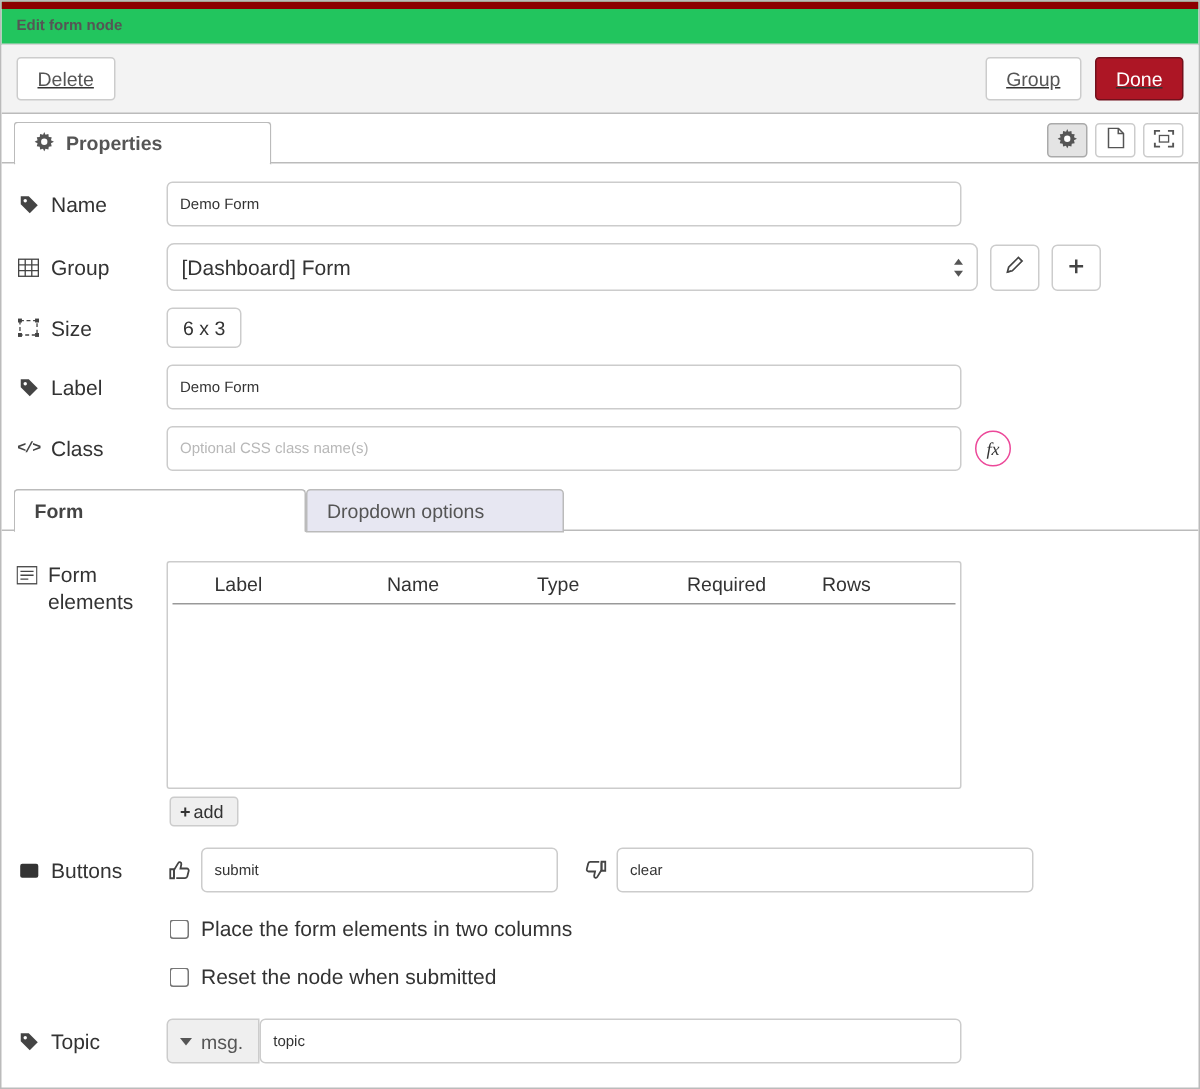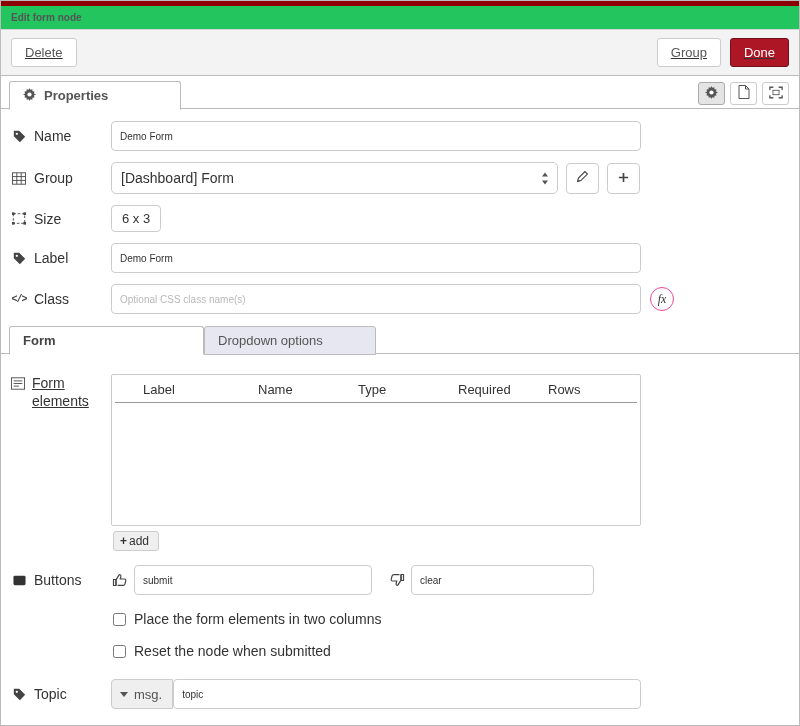--- a/index.html
+++ b/index.html
@@ -26,52 +26,52 @@
 
   
   .content { padding: 12px 10px 0; }
   .form-row { display: flex; align-items: center; margin-bottom: 11px; }
   .row-label { width: 100px; flex-shrink: 0; display: flex; align-items: center; gap: 7px; font-size: 14px; color: #333; }
   .row-label .lbl-icon { display: inline-flex; width: 16px; justify-content: center; }
   input.text { height: 30px; border: 1px solid #ccc; border-radius: 4px; padding: 0 8px; font-size: 10px; color: #333; font-family: inherit; background: #fff; }
   input.text::placeholder { color: #b8b8b8; }
   .w-main { width: 530px; }
 
-  .select-box { width: 447px; height: 32px; border: 1px solid #ccc; border-radius: 5px; background: #fff; display: flex; align-items: center; padding: 0 24px 0 9px; font-size: 14px; position: relative; cursor: pointer; }
+  .select-box { width: 541px; height: 32px; border: 1px solid #ccc; border-radius: 5px; background: #fff; display: flex; align-items: center; padding: 0 24px 0 9px; font-size: 14px; position: relative; cursor: pointer; }
   .select-caret { position: absolute; right: 8px; top: 9px; }
   .sq-btn { width: 33px; height: 31px; margin-left: 8px; border: 1px solid #ccc; border-radius: 4px; background: #fff; display: inline-flex; align-items: center; justify-content: center; font-size: 14px; color: #444; cursor: pointer; }
   .size-btn { height: 27px; padding: 0 10px; border: 1px solid #ccc; border-radius: 4px; background: #fff; font-size: 13px; color: #333; cursor: pointer; font-family: inherit; }
   .fx-circle { width: 24px; height: 24px; margin-left: 9px; border: 1px solid #ec4899; border-radius: 50%; display: inline-flex; align-items: center; justify-content: center; font-family: "Liberation Serif", serif; font-style: italic; font-size: 12px; color: #333; background: #fff; }
   .code-icon { font-family: "Liberation Mono", monospace; font-size: 10px; font-weight: bold; color: #444; letter-spacing: -1px; }
 
   
   .subtabrow { margin-top: 6px; padding: 0 8px; border-bottom: 1px solid #bbb; height: 29px; white-space: nowrap; }
   .subtab { display: inline-flex; align-items: center; height: 29px; padding: 0 13px; font-size: 13px; border: 1px solid #bbb; border-radius: 3px 3px 0 0; position: relative; top: 1px; vertical-align: top; cursor: pointer; }
   .subtab.active { background: #fff; border-bottom-color: #fff; font-weight: bold; color: #444; width: 195px; }
   .subtab.inactive { background: #e7e7f2; color: #555; width: 172px; }
 
   
   .fe-row { display: flex; align-items: flex-start; margin: 20px 10px 0; }
-  .fe-label { width: 100px; flex-shrink: 0; display: flex; align-items: flex-start; gap: 7px; font-size: 14px; line-height: 1.3; text-decoration: underline; }
+  .fe-label { width: 100px; flex-shrink: 0; display: flex; align-items: flex-start; gap: 7px; font-size: 14px; line-height: 1.3; }
   .fe-right { width: 530px; }
   .fe-box { width: 530px; height: 152px; border: 1px solid #ccc; border-radius: 2px; background: #fff; }
   .fe-headers { display: flex; font-size: 13px; color: #333; padding: 7px 10px 5px 28px; border-bottom: 1px solid #999; margin: 0 3px; }
   .fe-col-label { width: 115px; }
   .fe-col-name  { width: 100px; }
   .fe-col-type  { width: 100px; }
   .fe-col-req   { width: 90px; }
   .fe-col-rows  { flex: 1; }
   .add-btn { margin: 5px 0 0 2px; font-size: 12px; padding: 2px 9px 2px 6px; background: #efefef; border: 1px solid #ccc; border-radius: 3px; color: #333; cursor: pointer; font-family: inherit; display: inline-flex; align-items: center; gap: 2px; }
   .add-plus { font-weight: bold; }
 
   
   .buttons-row { display: flex; align-items: center; margin: 14px 10px 0; }
   .thumb { display: inline-flex; width: 18px; justify-content: center; margin-right: 5px; }
   .in-submit { width: 238px; margin-right: 16px; }
-  .in-clear { width: 183px; }
+  .in-clear { width: 278px; }
 
   .check-row { display: flex; align-items: center; gap: 8px; margin: 16px 10px 0 112px; font-size: 14px; }
   .check-row input { width: 13px; height: 13px; }
 
   
   .topic-row { display: flex; align-items: center; margin: 20px 10px 0; }
   .typed-input { display: flex; width: 530px; }
   .typed-btn { height: 30px; padding: 0 10px 0 8px; background: #efefef; border: 1px solid #ccc; border-radius: 4px 0 0 4px; display: inline-flex; align-items: center; gap: 6px; font-size: 13px; color: #555; cursor: pointer; }
   .caret-down { width: 0; height: 0; border-left: 4px solid transparent; border-right: 4px solid transparent; border-top: 5px solid #555; }
   .typed-text-input { flex: 1; border-left: none; border-radius: 0 4px 4px 0; }

